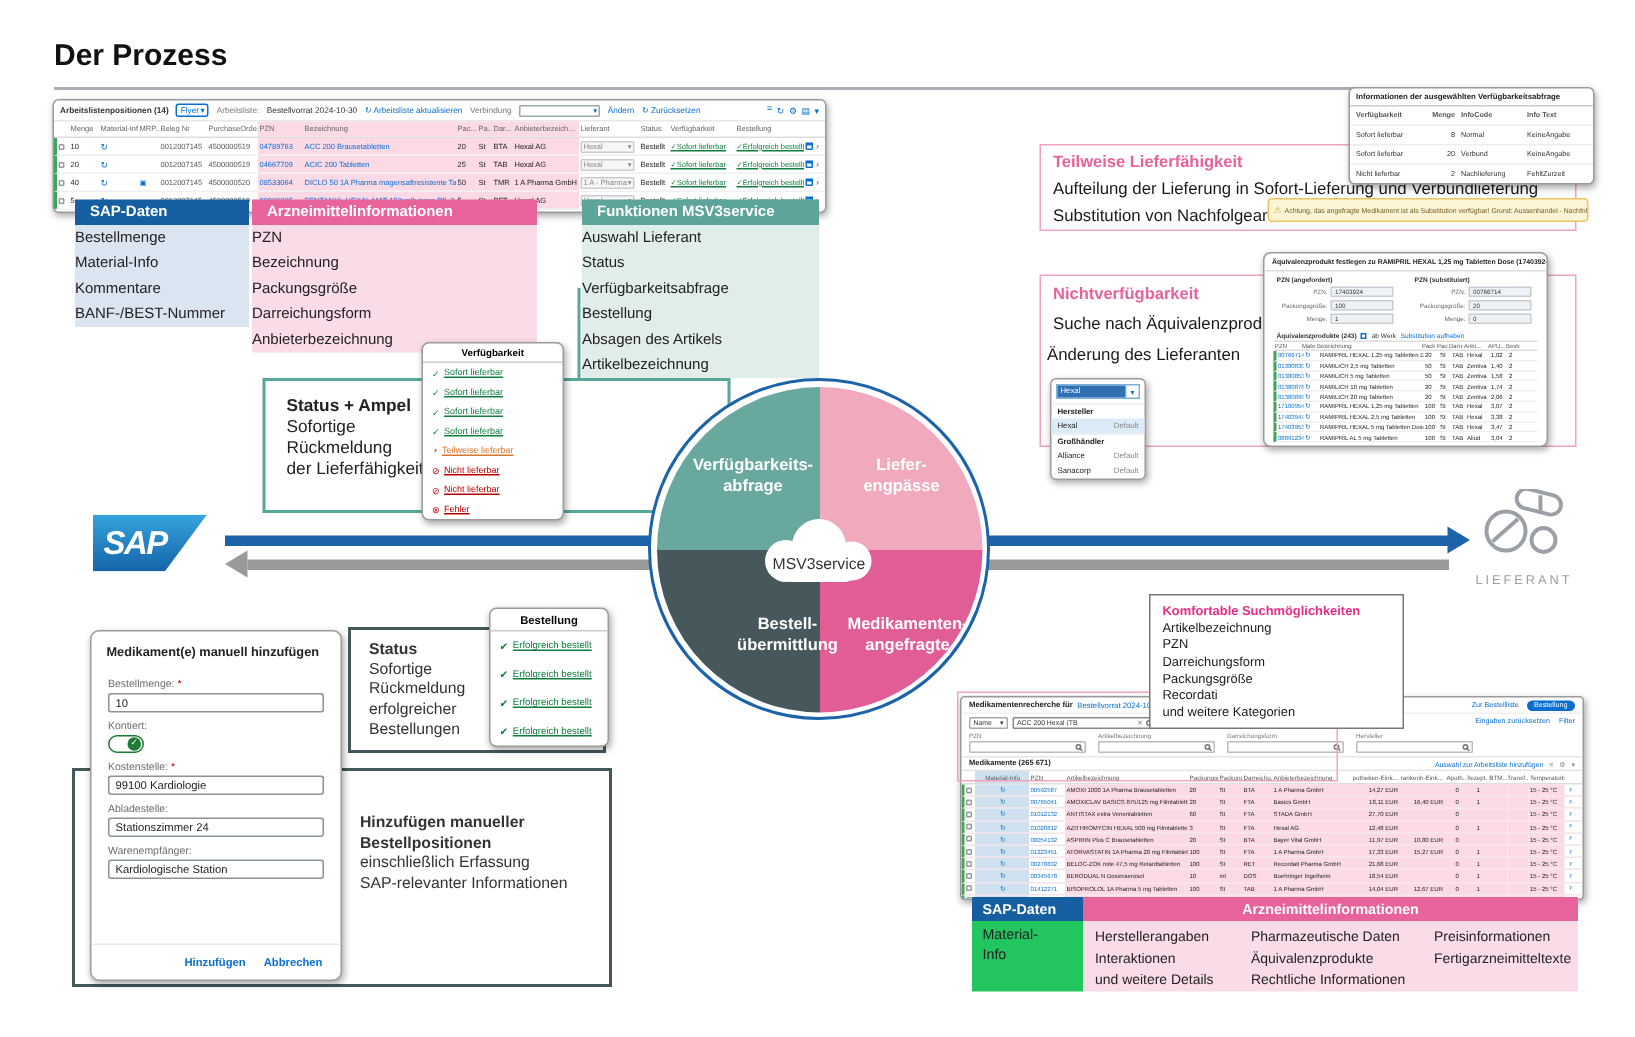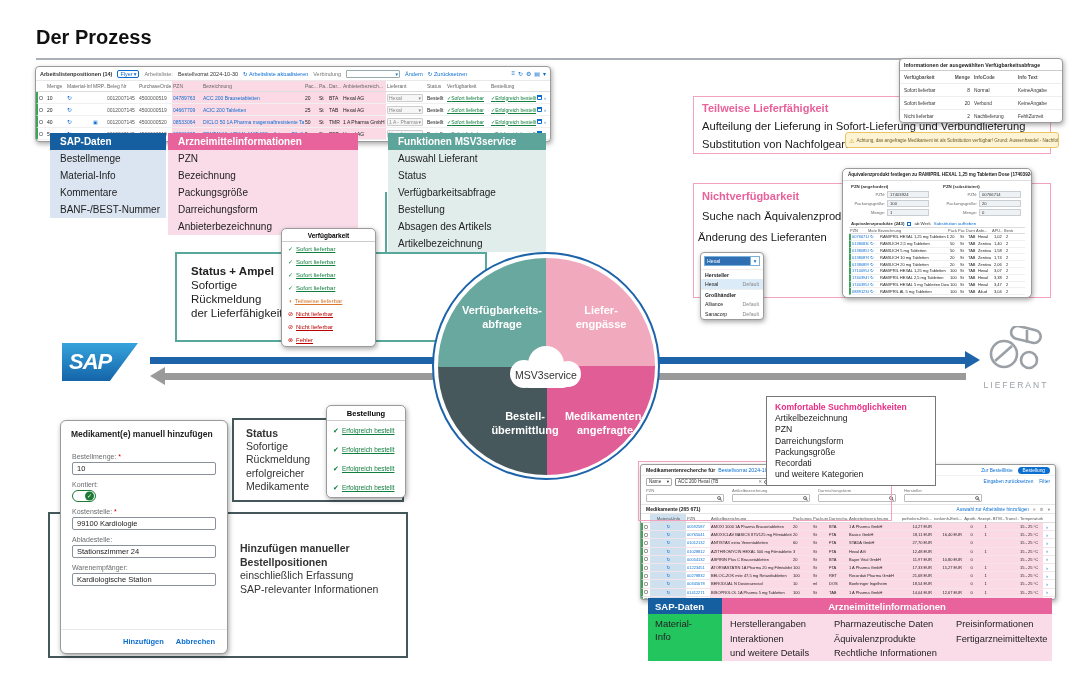--- a/index.html
+++ b/index.html
@@ -34,21 +34,21 @@
 .mrp-ic{color:#0a6ed1;font-size:5px}
 .msel{background:#f6f6f6;border:1px solid #ccc;border-radius:1px;width:36px;height:8px;display:flex;align-items:center;justify-content:space-between;padding:0 1px;color:#888}
 .okcell{color:#107e3e;text-decoration:underline}
 .okcell::before{content:"✓ ";text-decoration:none}
 .tr-ic{width:5px;height:5px;border:1px solid #0a6ed1;border-top-width:2px;border-radius:0 0 1px 1px;display:inline-block}
 .chev{color:#0a6ed1;font-size:6px;margin-left:2px}
 
 
 .leg{position:absolute}
 .leg .hd{height:17px;color:#fff;font-weight:bold;font-size:10px;display:flex;align-items:center;padding-left:10px}
-.leg .it{height:17px;font-size:10px;color:#222;display:flex;align-items:center;padding-left:10px;white-space:nowrap}
+.leg .it{height:17px;font-size:10px;color:#222;display:flex;align-items:center;padding-left:0;white-space:nowrap}
 #leg-sap{left:50px;top:133px;width:116px}
 #leg-sap .hd{background:#155fa0}
 #leg-sap .body{background:#dbe5f2}
 #leg-arz{left:168px;top:133px;width:190px}
 #leg-arz .hd{background:#e8639b}
 #leg-arz .body{background:#fadce8}
 #leg-fun{left:388px;top:133px;width:158px}
 #leg-fun .hd{background:#5da49a}
 #leg-fun .body{background:#e0edeb}
 
@@ -805,21 +805,21 @@
       <span>Abbrechen</span>
     </div>
   </div>
 
   <div class="abs" id="st-box"></div>
   <div class="abs" id="st-text">
     <div class="b">Status</div>
     <div>Sofortige</div>
     <div>Rückmeldung</div>
     <div>erfolgreicher</div>
-    <div>Medikamente</div>
+    <div>Bestellungen</div>
   </div>
   <div class="abs card" id="best-card">
     <div class="ttl">Bestellung</div>
     <div>
 
         <div class="brow">
           <span class="bi">✔</span>
           <span class="bl2">Erfolgreich bestellt</span>
         </div>
 

